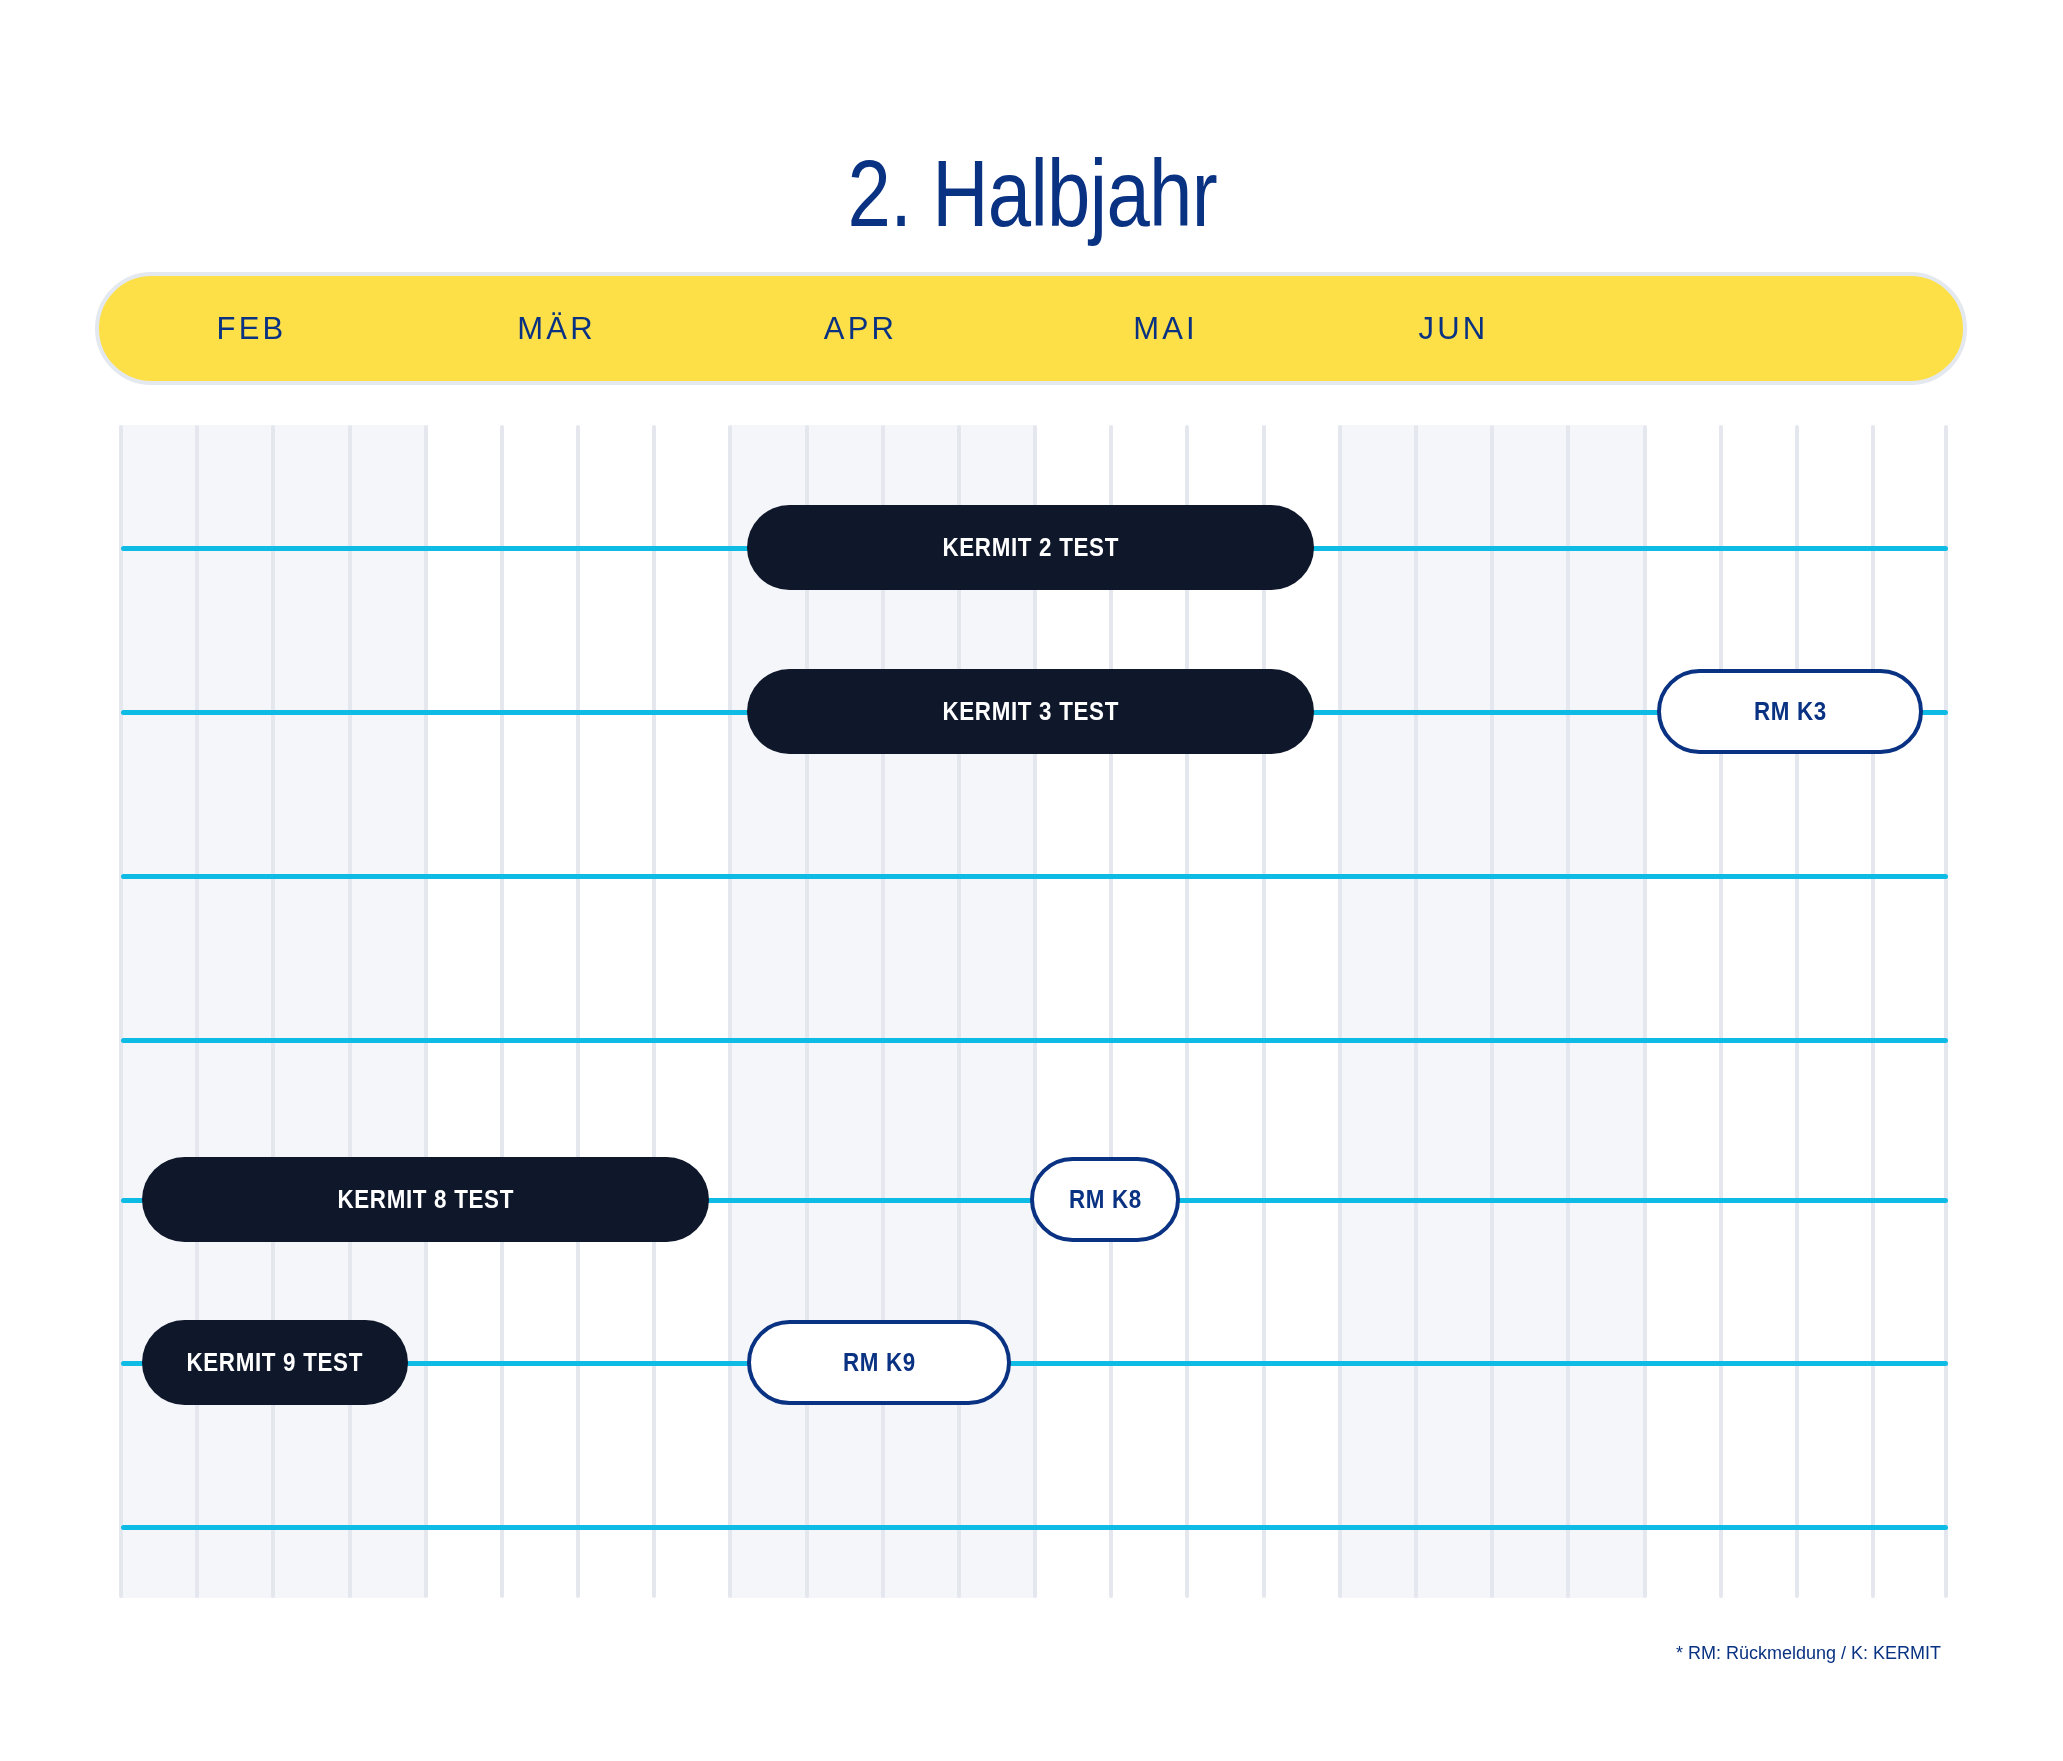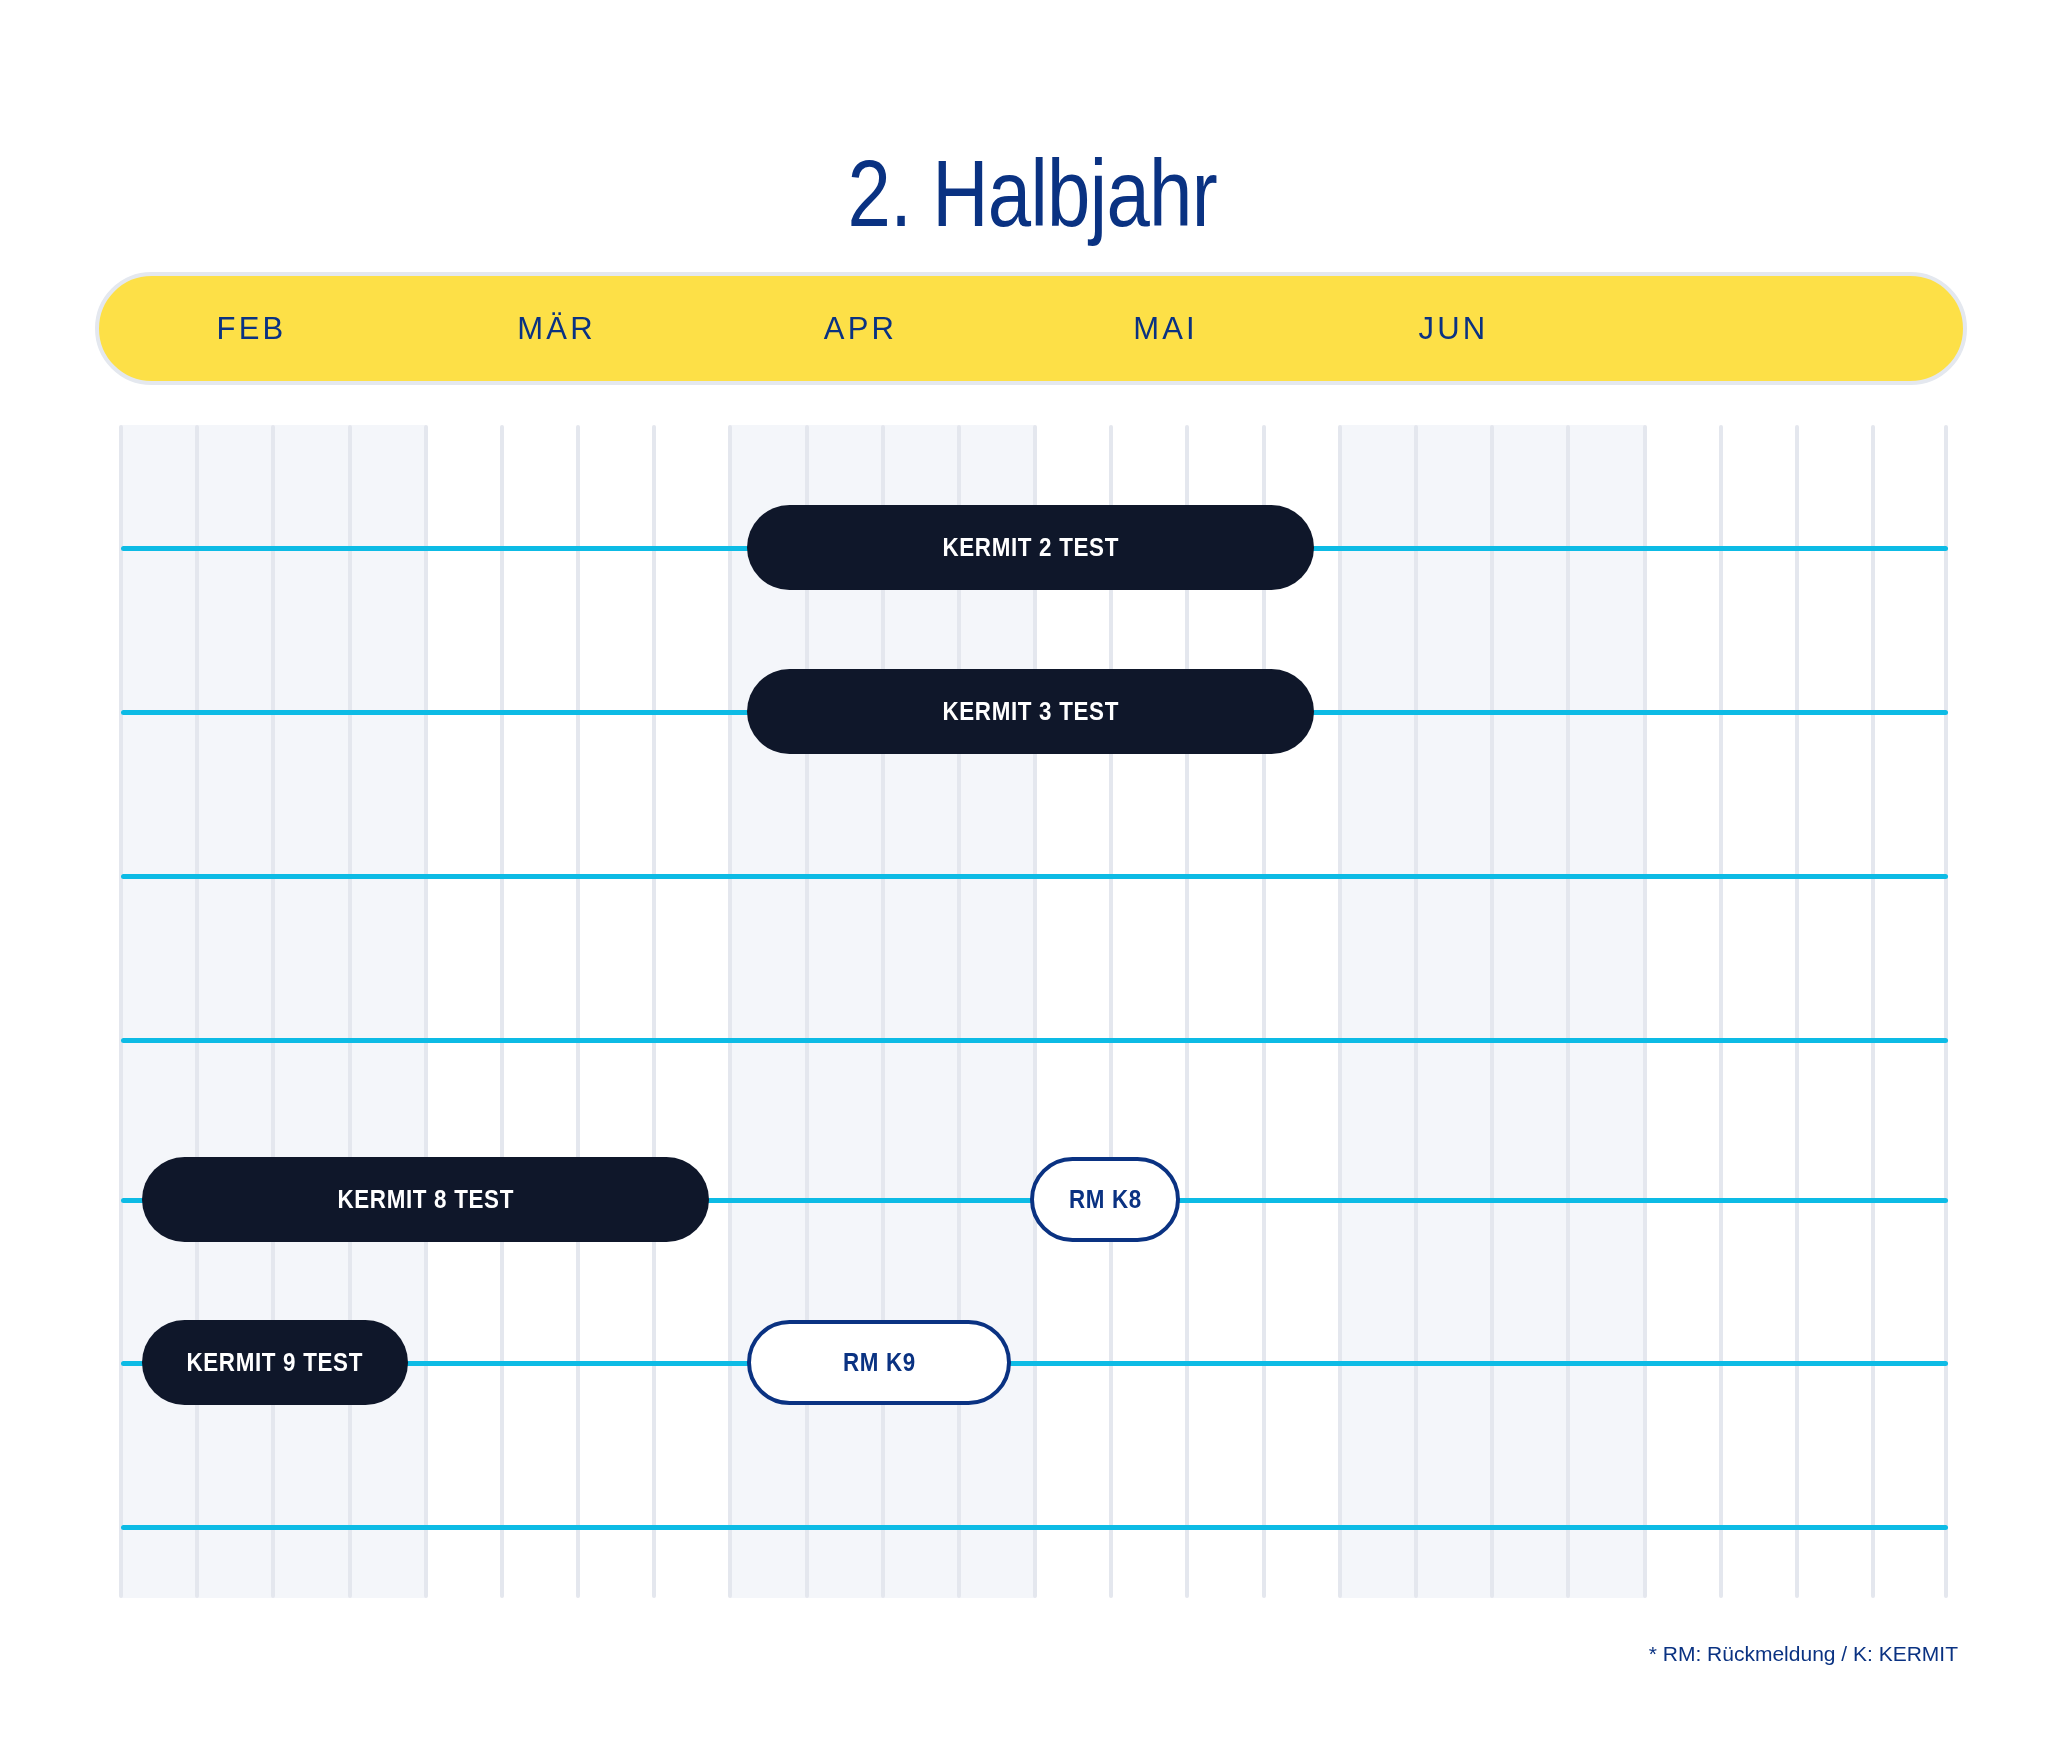--- a/index.html
+++ b/index.html
@@ -18,21 +18,21 @@
   .vline { position: absolute; top: 0; height: 100%; width: 4px; margin-left: -1.6px;
            background: #e4e7ee; border-radius: 2.4px; }
   .hline { position: absolute; left: 0; width: 100%; height: 5.6px; margin-top: -2.4px;
            background: #0dbbe5; border-radius: 3.2px; }
   .bar { position: absolute; height: 85px; margin-top: -43px; border-radius: 43px;
          box-sizing: border-box; display: flex; align-items: center; justify-content: center;
          font-weight: 700; font-size: 26px; letter-spacing: 0.8px; white-space: nowrap; }
   .bar span { display: inline-block; transform: scaleX(0.86); }
   .bar.filled { background: #0f172a; color: #ffffff; }
   .bar.outline { background: #ffffff; color: #0a3282; border: 4px solid #0a3282; }
-  .footnote { position: absolute; right: 106px; top: 1636px; font-size: 21px; line-height: 35px; margin-left: 16px; }
+  .footnote { position: absolute; right: 123px; top: 1636px; font-size: 18px; line-height: 35px; margin-left: 16px; }
 </style>
 </head>
 <body>
 
 <h1 class="title"><span>2. Halbjahr</span></h1>
 
 <div class="months">
   <div class="month" style="left:0px;width:305px;">FEB</div>
   <div class="month" style="left:305px;width:305px;">MÄR</div>
   <div class="month" style="left:609px;width:305px;">APR</div>
@@ -79,20 +79,23 @@
   <div class="hline" style="top:775px"></div>
   <div class="hline" style="top:938px"></div>
   <div class="hline" style="top:1102px"></div>
 
   <div class="bar filled" style="left:626px;width:567px;top:123px">
     <span>KERMIT 2 TEST</span>
   </div>
   <div class="bar filled" style="left:626px;width:567px;top:287px">
     <span>KERMIT 3 TEST</span>
   </div>
+  <div class="bar outline" style="left:1536px;width:266px;top:287px">
+    <span>RM K3</span>
+  </div>
   <div class="bar filled" style="left:21px;width:567px;top:775px">
     <span>KERMIT 8 TEST</span>
   </div>
   <div class="bar outline" style="left:909px;width:150px;top:775px">
     <span>RM K8</span>
   </div>
   <div class="bar filled" style="left:21px;width:266px;top:938px">
     <span>KERMIT 9 TEST</span>
   </div>
   <div class="bar outline" style="left:626px;width:264px;top:938px">

